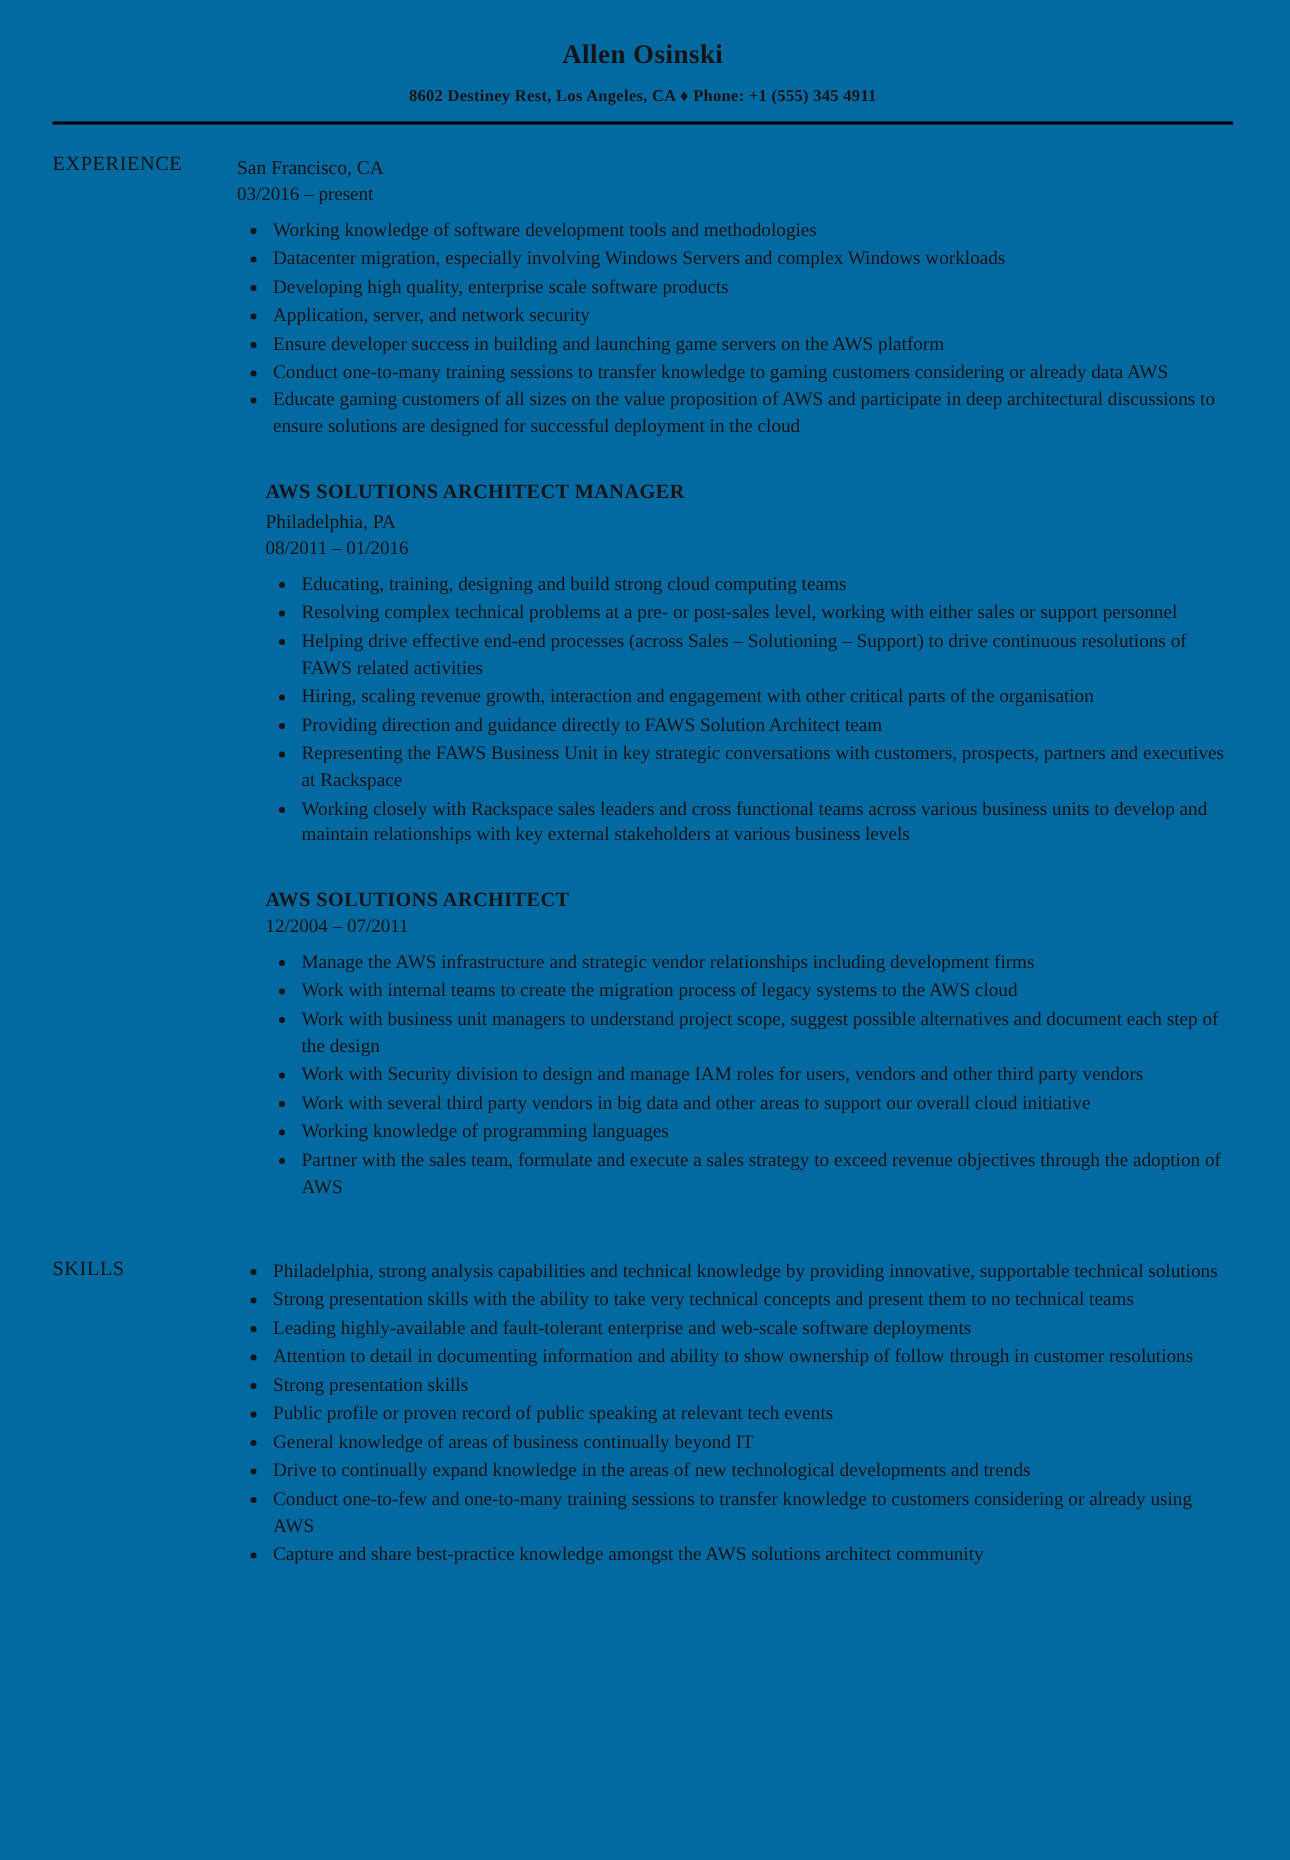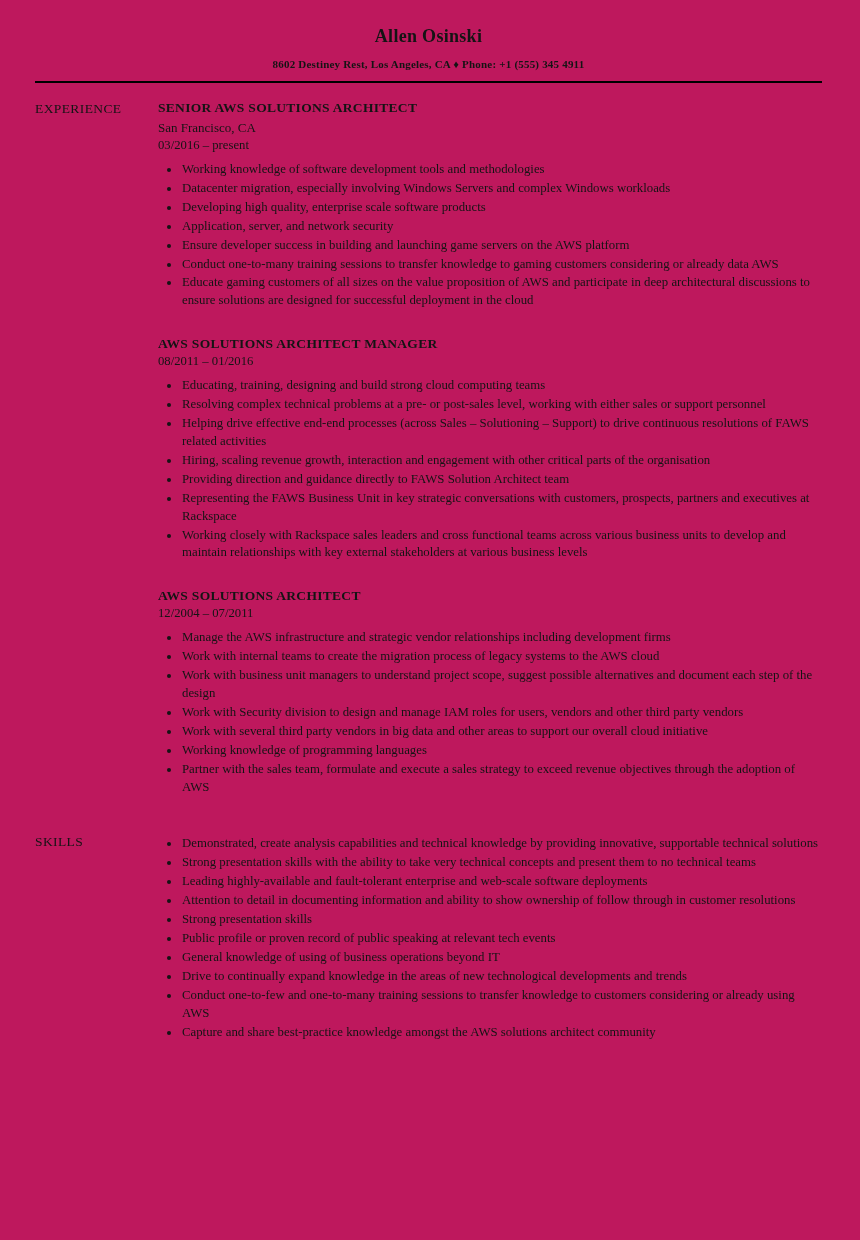--- a/index.html
+++ b/index.html
@@ -5,21 +5,21 @@
   * { margin: 0; padding: 0; box-sizing: border-box; }
   html, body { width: 860px; }
   body {
     background: #eceae6;
     font-family: "Liberation Serif", serif;
     -webkit-font-smoothing: antialiased;
   }
   .page {
     width: 860px;
     min-height: 1240px;
-    background: #be185d;
+    background: #0369a1;
     color: #141414;
     padding: 20px 38px 40px 35px;
   }
   .resume-header { text-align: center; }
   .candidate-name {
     font-size: 18px;
     font-weight: bold;
     letter-spacing: 0.3px;
     padding-top: 6px;
   }
@@ -38,21 +38,21 @@
   .section + .section { margin-top: 36px; }
   .section-label {
     flex: 0 0 123px;
     width: 123px;
     font-size: 13.5px;
     letter-spacing: 0.4px;
     padding-top: 1px;
     white-space: nowrap;
   }
   .section-content { flex: 1; min-width: 0; }
-  .job + .job { margin-top: 26px; }
+  .job + .job { margin-top: 26px; margin-left: 19px; }
   .job-title {
     font-size: 13.5px;
     font-weight: bold;
     letter-spacing: 0.3px;
   }
   .job-location {
     font-size: 13px;
     font-weight: normal;
     margin-top: 4px;
   }
@@ -94,36 +94,36 @@
     <div class="contact-line">8602 Destiney Rest, Los Angeles, CA ♦ Phone: +1 (555) 345 4911</div>
   </header>
 
   <hr class="header-rule">
 
   <section class="section">
     <div class="section-label">EXPERIENCE</div>
     <div class="section-content">
 
       <article class="job">
-        <h2 class="job-title">SENIOR AWS SOLUTIONS ARCHITECT</h2>
         <div class="job-location">San Francisco, CA</div>
         <div class="job-dates">03/2016 – present</div>
         <ul class="bullets">
           <li>Working knowledge of software development tools and methodologies</li>
           <li>Datacenter migration, especially involving Windows Servers and complex Windows workloads</li>
           <li>Developing high quality, enterprise scale software products</li>
           <li>Application, server, and network security</li>
           <li>Ensure developer success in building and launching game servers on the AWS platform</li>
           <li>Conduct one-to-many training sessions to transfer knowledge to gaming customers considering or already data AWS</li>
           <li>Educate gaming customers of all sizes on the value proposition of AWS and participate in deep architectural discussions to ensure solutions are designed for successful deployment in the cloud</li>
         </ul>
       </article>
 
       <article class="job">
         <h2 class="job-title">AWS SOLUTIONS ARCHITECT MANAGER</h2>
+        <div class="job-location">Philadelphia, PA</div>
         <div class="job-dates">08/2011 – 01/2016</div>
         <ul class="bullets">
           <li>Educating, training, designing and build strong cloud computing teams</li>
           <li>Resolving complex technical problems at a pre- or post-sales level, working with either sales or support personnel</li>
           <li>Helping drive effective end-end processes (across Sales – Solutioning – Support) to drive continuous resolutions of FAWS related activities</li>
           <li>Hiring, scaling revenue growth, interaction and engagement with other critical parts of the organisation</li>
           <li>Providing direction and guidance directly to FAWS Solution Architect team</li>
           <li>Representing the FAWS Business Unit in key strategic conversations with customers, prospects, partners and executives at Rackspace</li>
           <li>Working closely with Rackspace sales leaders and cross functional teams across various business units to develop and maintain relationships with key external stakeholders at various business levels</li>
         </ul>
@@ -144,27 +144,27 @@
       </article>
 
     </div>
   </section>
 
 
   <section class="section">
     <div class="section-label">SKILLS</div>
     <div class="section-content">
       <ul class="bullets skills-list">
-        <li>Demonstrated, create analysis capabilities and technical knowledge by providing innovative, supportable technical solutions</li>
+        <li>Philadelphia, strong analysis capabilities and technical knowledge by providing innovative, supportable technical solutions</li>
         <li>Strong presentation skills with the ability to take very technical concepts and present them to no technical teams</li>
         <li>Leading highly-available and fault-tolerant enterprise and web-scale software deployments</li>
         <li>Attention to detail in documenting information and ability to show ownership of follow through in customer resolutions</li>
         <li>Strong presentation skills</li>
         <li>Public profile or proven record of public speaking at relevant tech events</li>
-        <li>General knowledge of using of business operations beyond IT</li>
+        <li>General knowledge of areas of business continually beyond IT</li>
         <li>Drive to continually expand knowledge in the areas of new technological developments and trends</li>
         <li>Conduct one-to-few and one-to-many training sessions to transfer knowledge to customers considering or already using AWS</li>
         <li>Capture and share best-practice knowledge amongst the AWS solutions architect community</li>
       </ul>
     </div>
   </section>
 
 </div>
 
 </body></html>

